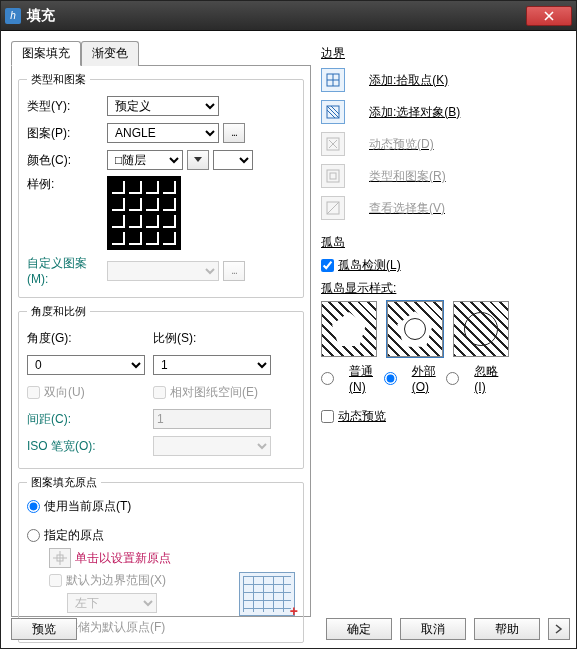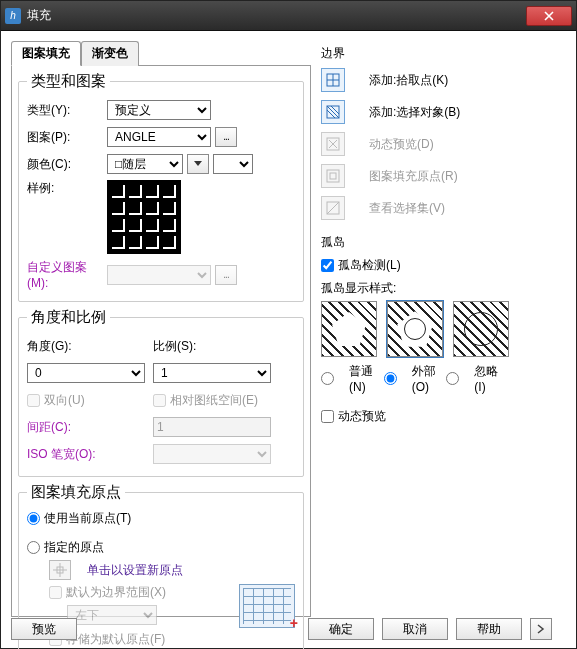--- a/index.html
+++ b/index.html
@@ -1,69 +1,69 @@
 <!DOCTYPE html>
 <html><head>
 <meta charset="utf-8">
 <style>
 * { box-sizing: border-box; font-family: "Microsoft YaHei", SimSun, Tahoma, sans-serif; font-size: 12px; }
 body { margin: 0; background: #0a0a0a; }
 .window { width: 577px; height: 649px; background: #fff; border: 1px solid #222; position: relative; display: flex; flex-direction: column; }
 .titlebar { height: 30px; background: linear-gradient(to bottom, #4a4a4a, #2a2a2a); color: #fff; display: flex; align-items: center; padding: 0 4px; border-bottom: 1px solid #111; }
 .titlebar-icon { width: 16px; height: 16px; background: #3b82c7; border-radius: 2px; display: flex; align-items: center; justify-content: center; color: #fff; font-style: italic; font-size: 10px; margin-right: 6px; }
-.titlebar-text { flex: 1; font-size: 12px; }
+.titlebar-text { flex: 1; font-size: 14px; font-weight: bold; }
 .close-btn { width: 46px; height: 20px; background: linear-gradient(to bottom, #e06060, #c83838); border: 1px solid #8a2020; border-radius: 2px; display: flex; align-items: center; justify-content: center; cursor: pointer; color: #fff; }
 .close-btn svg { width: 10px; height: 10px; }
 .body { flex: 1; display: flex; padding: 10px; gap: 10px; background: #fff; }
 .left-col { width: 300px; }
-.right-col { flex: 1; padding-top: 4px; }
-.tabs { display: flex; margin-bottom: -1px; position: relative; z-index: 2; font-weight: bold; }
+.right-col { flex: 1; padding-top: 4px; text-decoration: underline; }
+.tabs { display: flex; margin-bottom: -1px; position: relative; z-index: 2; }
 .tab { padding: 3px 10px; border: 1px solid #999; background: #f0f0f0; border-bottom: none; border-radius: 3px 3px 0 0; margin-right: 0px; cursor: pointer; }
 .tab.active { background: #fff; border-bottom: 1px solid #fff; }
 .left-tabbody { border: 1px solid #999; padding: 6px; height: 552px; background: #fff; position: relative; }
 fieldset { border: 1px solid #ccc; border-radius: 2px; margin: 0 0 6px 0; padding: 8px 8px 6px 8px; }
-legend { padding: 0 4px; font-size: 15px; }
+legend { padding: 0 4px; font-size: 11px; }
 .row { display: flex; align-items: center; margin-bottom: 5px; min-height: 22px; }
 .row-label { width: 80px; }
-.row-label.disabled { color: #a21caf; }
+.row-label.disabled { color: #0f766e; }
 select, input[type=text] { height: 20px; border: 1px solid #7a7a7a; background: #fff; font-size: 12px; padding: 0 3px; }
 select { padding-right: 14px; }
 select:disabled, input:disabled { background: #f3f3f3; color: #9a9a9a; border-color: #bbb; }
-.sel-mid { width: 104px; }
+.sel-mid { width: 112px; }
 .sel-short { width: 72px; }
 .sq-btn { width: 22px; height: 20px; border: 1px solid #8a8a8a; background: linear-gradient(#fdfdfd,#e8e8e8); margin-left: 4px; display: flex; align-items: center; justify-content: center; cursor: pointer; }
 .sq-btn.disabled { opacity: .5; cursor: default; }
 .swatch { width: 76px; }
 .sample { width: 74px; height: 74px; background: #000; display: grid; grid-template-columns: repeat(4,1fr); grid-template-rows: repeat(4,1fr); padding: 5px; gap: 4px; }
 .sample div { border-right: 2px solid #fff; border-bottom: 2px solid #fff; }
 .cb { display: flex; align-items: center; gap: 4px; }
 input[type=checkbox], input[type=radio] { margin: 0; }
 .cb.disabled, .rd.disabled { color: #9a9a9a; }
 .rd { display: flex; align-items: center; gap: 4px; }
 .origin-sub { margin-left: 22px; }
-.origin-btn { display: flex; align-items: center; gap: 16px; color: #4c1d95; margin-bottom: 4px; }
+.origin-btn { display: flex; align-items: center; gap: 4px; color: #be185d; margin-bottom: 4px; }
 .origin-icon { width: 22px; height: 20px; border: 1px solid #bbb; background: #f4f4f4; display: flex; align-items: center; justify-content: center; }
 .brick { width: 56px; height: 44px; border: 1px solid #7aa0c4; background: #eaf2fb; position: relative; }
 .brick::before { content:""; position:absolute; inset:3px; background-image: linear-gradient(#7aa0c4 1px, transparent 1px), linear-gradient(90deg, #7aa0c4 1px, transparent 1px); background-size: 10px 8px; }
 .brick-plus { position: absolute; right: -4px; bottom: -4px; color: #d33; font-weight: bold; font-size: 14px; }
 .section-label { font-size: 12px; margin-bottom: 6px; }
 .bd-row { display: flex; align-items: center; gap: 24px; margin-bottom: 8px; }
 .bd-btn { width: 24px; height: 24px; border: 1px solid #6fa4d8; background: #eaf3fc; display: flex; align-items: center; justify-content: center; cursor: pointer; }
 .bd-btn.disabled { border-color: #ccc; background: #f5f5f5; cursor: default; }
 .bd-btn svg { width: 16px; height: 16px; }
 .bd-row span.disabled { color: #9a9a9a; }
 .island-styles { display: flex; gap: 10px; margin-bottom: 6px; }
 .istyle { width: 56px; height: 56px; border: 1px solid #888; background: #fff; position: relative; overflow: hidden; }
 .hatch { position: absolute; inset: 0; background: repeating-linear-gradient(45deg, #222 0 2px, transparent 2px 7px); }
 .inner-pent { position: absolute; inset: 9px; background: #fff; border: 1.5px solid #222; clip-path: polygon(50% 3%, 97% 38%, 79% 97%, 21% 97%, 3% 38%); }
 .inner-circ { position: absolute; inset: 10px; background: #fff; border: 1.5px solid #222; border-radius: 50%; }
 .istyle.sel { outline: 1px solid #3a7bbf; }
 .island-radios { display: flex; align-items: center; gap: 0; }
 .island-radios .rd { flex: 1; justify-content: center; gap: 15px; }
-.dlg-buttons { position: absolute; left: 10px; right: 24px; bottom: 8px; display: flex; gap: 8px; align-items: center; }
+.dlg-buttons { position: absolute; left: 10px; right: 6px; bottom: 8px; display: flex; gap: 8px; align-items: center; }
 .spacer { flex: 1; }
 .btn { min-width: 66px; height: 22px; border: 1px solid #8a8a8a; background: linear-gradient(#fdfdfd,#e6e6e6); cursor: pointer; display: flex; align-items: center; justify-content: center; padding: 0 10px; }
 .expand-btn { width: 22px; height: 22px; border: 1px solid #8a8a8a; background: linear-gradient(#fdfdfd,#e6e6e6); display:flex; align-items:center; justify-content:center; cursor:pointer; }
 .dots { letter-spacing: -1px; font-size: 10px; line-height: 1; }
 </style>
 </head>
 <body>
 
 <div class="window">
   <div class="titlebar">
@@ -244,21 +244,21 @@
         </div>
         <span class="disabled">动态预览(D)</span>
       </div>
       <div class="bd-row">
         <div class="bd-btn disabled">
           <svg viewBox="0 0 16 16">
               <rect x="2" y="2" width="12" height="12" fill="none" stroke="#bbb"></rect>
               <rect x="5" y="5" width="6" height="6" fill="none" stroke="#bbb"></rect>
             </svg>
         </div>
-        <span class="disabled">图案填充原点(R)</span>
+        <span class="disabled">类型和图案(R)</span>
       </div>
       <div class="bd-row" style="margin-bottom:14px">
         <div class="bd-btn disabled">
           <svg viewBox="0 0 16 16">
               <rect x="2" y="2" width="12" height="12" fill="none" stroke="#bbb"></rect>
               <path d="M2 14L14 2" stroke="#bbb"></path>
             </svg>
         </div>
         <span class="disabled">查看选择集(V)</span>
       </div>

